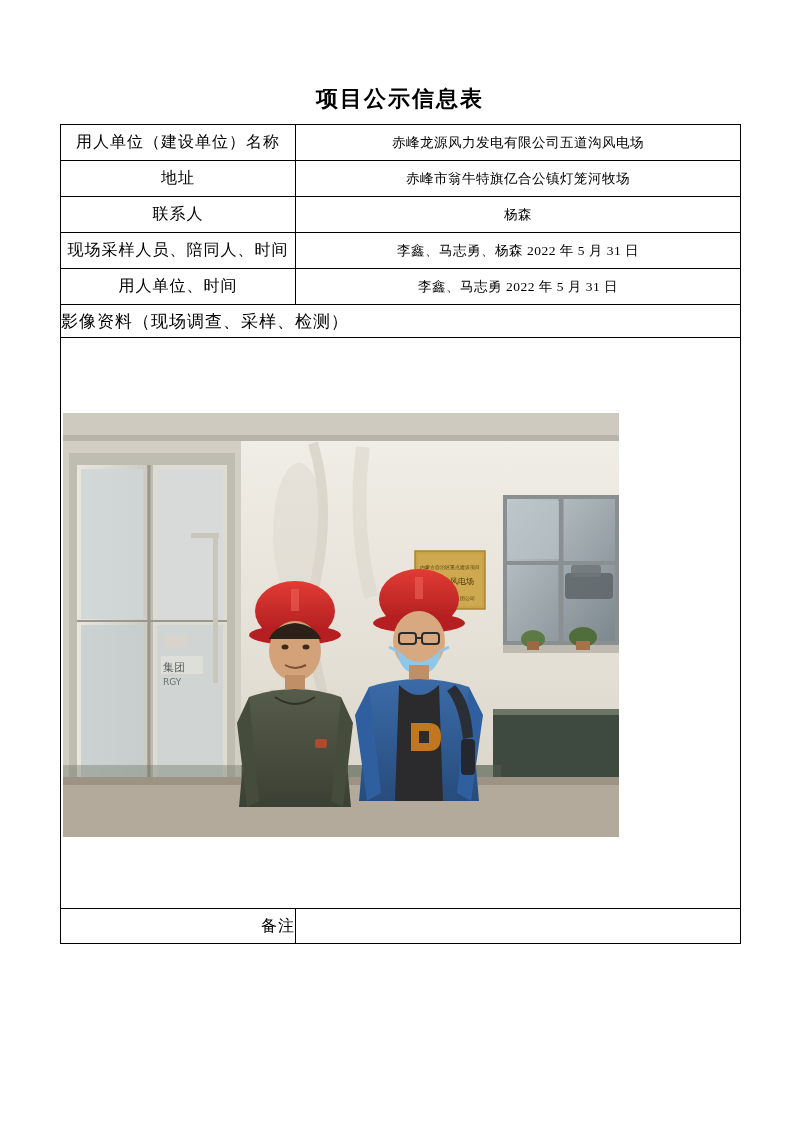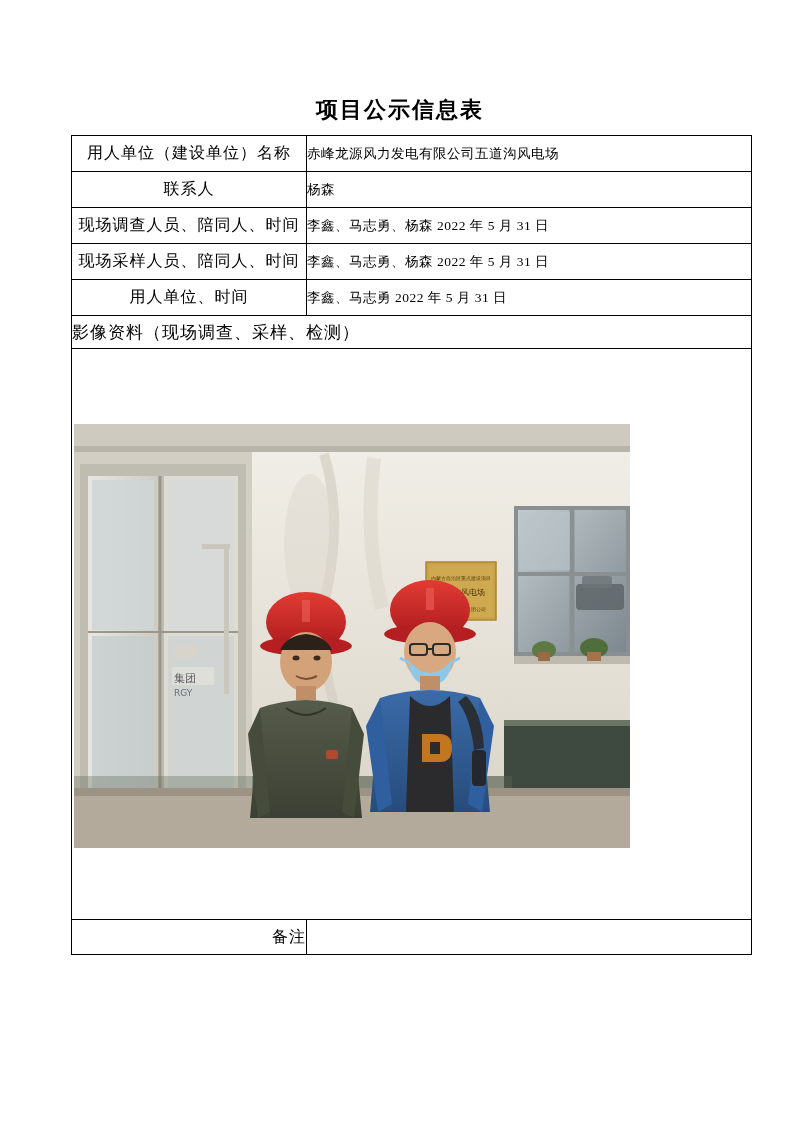--- a/index.html
+++ b/index.html
@@ -11,21 +11,21 @@
     width: 800px;
     height: 1131px;
     font-family: "Liberation Serif", "DejaVu Serif", serif;
     color: #000000;
     position: relative;
   }
   .page {
     width: 800px;
     height: 1131px;
     box-sizing: border-box;
-    padding: 11px;
+    padding: 0;
     position: relative;
   }
   .doc-title {
     text-align: center;
     font-size: 22px;
     font-weight: bold;
     letter-spacing: 2px;
     margin: 0;
     padding-top: 84px;
     padding-bottom: 10px;
@@ -42,21 +42,21 @@
     padding: 0;
     vertical-align: middle;
   }
   .cell-label {
     text-align: center;
     font-size: 16px;
     height: 35px;
     letter-spacing: 1px;
   }
   .cell-value {
-    text-align: left;
+    text-align: center;
     font-size: 13.5px;
     height: 35px;
     letter-spacing: 0.5px;
   }
   .col-label { width: 235px; }
   .col-value { width: 445px; }
   .media-header {
     font-size: 17px;
     height: 32px;
     letter-spacing: 1px;
@@ -100,26 +100,26 @@
     <colgroup>
       <col class="col-label">
       <col class="col-value">
     </colgroup>
     <tbody>
       <tr>
         <td class="cell-label">用人单位（建设单位）名称</td>
         <td class="cell-value">赤峰龙源风力发电有限公司五道沟风电场</td>
       </tr>
       <tr>
+        <td class="cell-label">地址</td>
+        <td class="cell-value">赤峰市翁牛特旗亿合公镇灯笼河牧场</td>
+      </tr>
+      <tr>
         <td class="cell-label">联系人</td>
         <td class="cell-value">杨森</td>
-      </tr>
-      <tr>
-        <td class="cell-label">现场调查人员、陪同人、时间</td>
-        <td class="cell-value">李鑫、马志勇、杨森 2022 年 5 月 31 日</td>
       </tr>
       <tr>
         <td class="cell-label">现场采样人员、陪同人、时间</td>
         <td class="cell-value">李鑫、马志勇、杨森 2022 年 5 月 31 日</td>
       </tr>
       <tr>
         <td class="cell-label">用人单位、时间</td>
         <td class="cell-value">李鑫、马志勇 2022 年 5 月 31 日</td>
       </tr>
       <tr>

